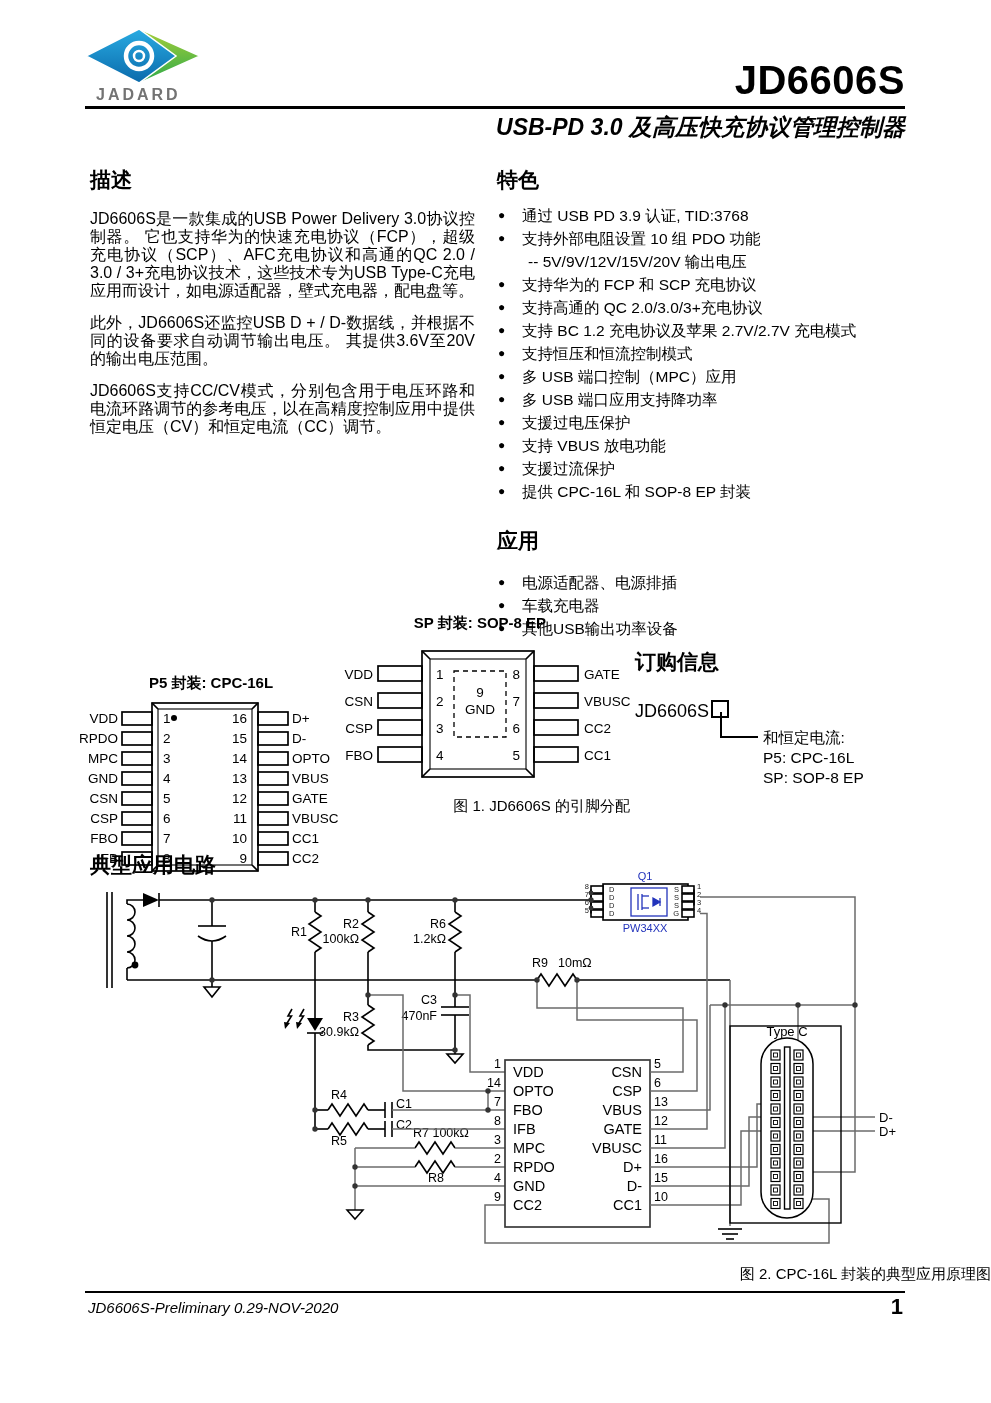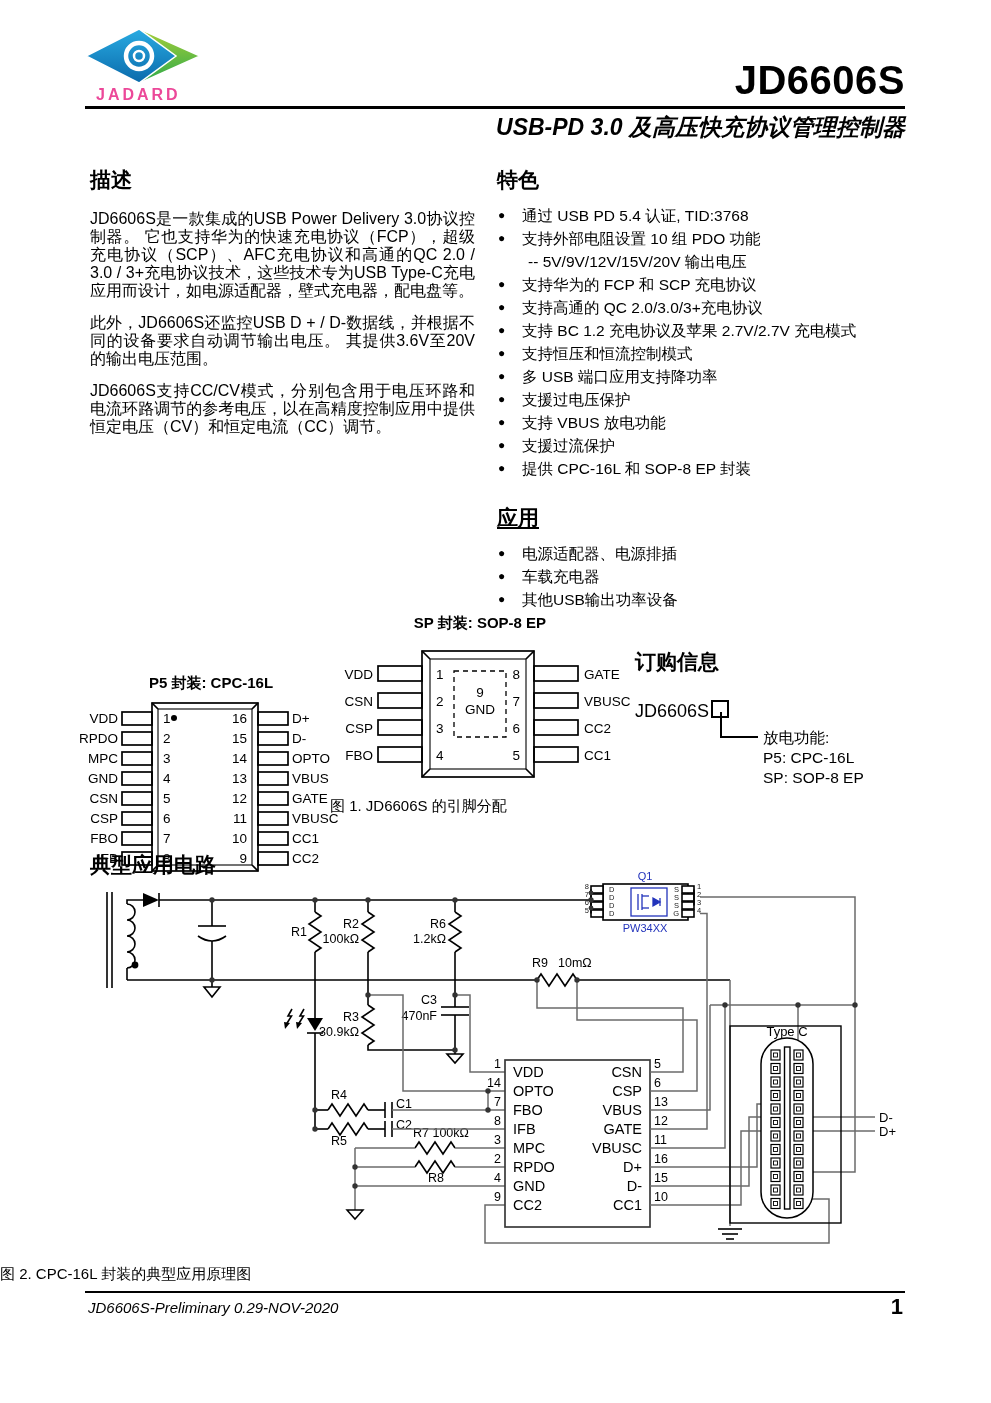--- a/index.html
+++ b/index.html
@@ -10,23 +10,23 @@
   .jtext{font-size:16px;line-height:18px;text-align:justify;}
   .jtext p{margin:0 0 14px 0;}
   .blist{list-style:none;margin:6px 0 0 0;padding:0;font-size:15.5px;}
   .blist li{position:relative;padding-left:25px;line-height:23px;}
   .blist li::before{content:"●";position:absolute;left:1px;top:0;font-size:12px;}
   .blist li.sub::before{content:"";}
   .blist li.sub{padding-left:31px;}
   .title{font-size:40px;font-weight:bold;letter-spacing:0.5px;}
   .subtitle{font-size:23px;font-weight:bold;font-style:italic;}
   .rule{background:#000;}
-  .brand{font-size:16px;font-weight:bold;letter-spacing:3px;color:#ec4899;}
+  .brand{font-size:16px;font-weight:bold;letter-spacing:3px;color:#737373;}
   .pkgtitle{font-size:15px;font-weight:bold;text-align:center;}
-  .figcap{font-size:15px;text-align:left;}
+  .figcap{font-size:15px;text-align:right;}
   .ord-part{font-size:18px;}
   .ord-box{display:inline-block;width:14px;height:14px;border:2px solid #000;vertical-align:-1px;margin-left:2px;}
   .ord-note{font-size:15.5px;line-height:20px;}
   .footer-left{font-size:15px;font-style:italic;}
   .pagenum{font-size:22px;font-weight:bold;}
   
   svg text{font-family:"Liberation Sans",sans-serif;fill:#000;}
   .pinlbl{font-size:13.5px;}
   .pinnum{font-size:13.5px;}
   .icname{font-size:14.5px;}
@@ -74,34 +74,35 @@
     <div class="jtext">
       <p>JD6606S是一款集成的USB Power Delivery 3.0协议控制器。 它也支持华为的快速充电协议（FCP），超级充电协议（SCP）、AFC充电协议和高通的QC 2.0 / 3.0 / 3+充电协议技术，这些技术专为USB Type-C充电应用而设计，如电源适配器，壁式充电器，配电盘等。</p>
       <p>此外，JD6606S还监控USB D + / D-数据线，并根据不同的设备要求自动调节输出电压。 其提供3.6V至20V的输出电压范围。</p>
       <p>JD6606S支持CC/CV模式，分别包含用于电压环路和电流环路调节的参考电压，以在高精度控制应用中提供恒定电压（CV）和恒定电流（CC）调节。</p>
     </div>
   </div>
 
   <div class="abs" style="left:497px;top:166px;width:412px;">
     <div class="h1" style="margin-bottom:10px;">特色</div>
     <ul class="blist">
-      <li>通过 USB PD 5.4 认证, TID:3768</li>
+      <li>通过 USB PD 3.9 认证, TID:3768</li>
       <li>支持外部电阻设置 10 组 PDO 功能</li>
       <li class="sub">-- 5V/9V/12V/15V/20V 输出电压</li>
       <li>支持华为的 FCP 和 SCP 充电协议</li>
       <li>支持高通的 QC 2.0/3.0/3+充电协议</li>
       <li>支持 BC 1.2 充电协议及苹果 2.7V/2.7V 充电模式</li>
       <li>支持恒压和恒流控制模式</li>
+      <li>多 USB 端口控制（MPC）应用</li>
       <li>多 USB 端口应用支持降功率</li>
       <li>支援过电压保护</li>
       <li>支持 VBUS 放电功能</li>
       <li>支援过流保护</li>
       <li>提供 CPC-16L 和 SOP-8 EP 封装</li>
     </ul>
-    <div class="h1" style="margin-top:24px;margin-bottom:10px;text-decoration:underline;">应用</div>
+    <div class="h1" style="margin-top:24px;margin-bottom:16px;">应用</div>
     <ul class="blist">
       <li>电源适配器、电源排插</li>
       <li>车载充电器</li>
       <li>其他USB输出功率设备</li>
     </ul>
   </div>
 
   <div class="abs" style="left:80px;top:674px;width:262px;">
     <div class="pkgtitle">P5 封装: CPC-16L</div>
     <svg width="262" height="178" viewBox="0 0 262 178" style="margin-top:4px;">
@@ -223,21 +224,21 @@
   <div class="abs figcap" style="left:330px;top:797px;width:300px;">图 1. JD6606S 的引脚分配</div>
 
   <div class="abs" style="left:635px;top:648px;width:275px;">
     <div class="h1">订购信息</div>
     <div class="ord-part" style="margin-top:24px;">
       <span>JD6606S</span><span class="ord-box"></span>
     </div>
     <div class="abs" style="left:85px;top:64px;width:2px;height:26px;background:#000;"></div>
     <div class="abs" style="left:85px;top:88px;width:38px;height:2px;background:#000;"></div>
     <div class="abs ord-note" style="left:128px;top:80px;">
-      <div>放电功能:</div>
+      <div>和恒定电流:</div>
       <div>P5: CPC-16L</div>
       <div>SP: SOP-8 EP</div>
     </div>
   </div>
 
   <div class="abs h1" style="left:90px;top:851px;">典型应用电路</div>
 
   <svg class="abs" style="left:85px;top:868px;" width="880" height="395" viewBox="0 0 880 395">
     <defs>
       <g id="tcpin">

